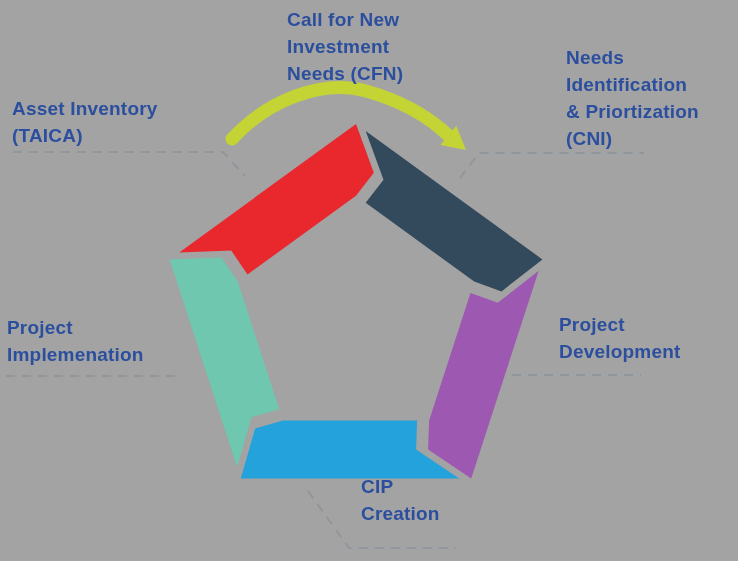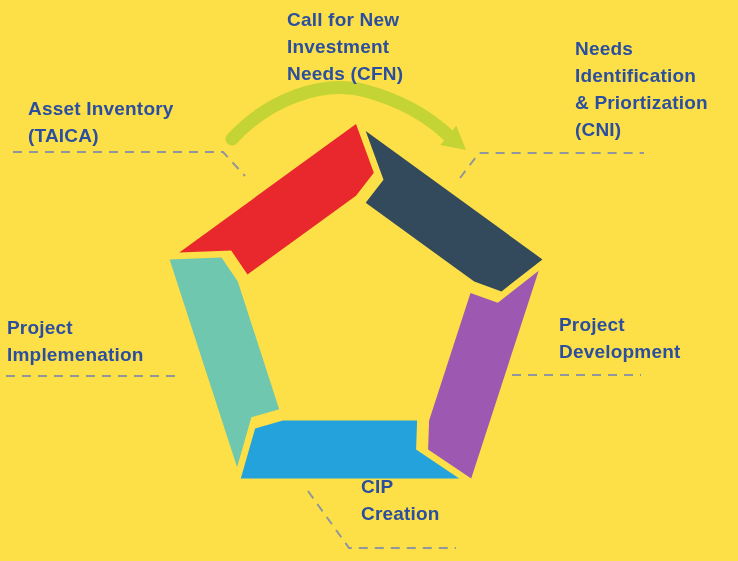--- a/index.html
+++ b/index.html
@@ -1,34 +1,34 @@
 <!DOCTYPE html>
 <html><head>
 <meta charset="utf-8">
 <style>
   html,body{margin:0;padding:0;background:#ffffff;}
   .stage{
     position:relative;
     width:738px;height:561px;
-    background:#fde047;
+    background:#a3a3a3;
     overflow:hidden;
     font-family:"Liberation Sans", sans-serif;
   }
   .stage svg{position:absolute;left:0;top:0;}
   .lbl{
     position:absolute;
     font-weight:bold;
     font-size:19px;
     line-height:27px;
     letter-spacing:.2px;
     white-space:pre-line;
     color:#2b4f9e;
   }
   .lbl-cfn{left:287px;top:6px;}
-  .lbl-cni{left:566px;top:35px;margin-left:9px;}
+  .lbl-cni{left:566px;top:44px;}
   .lbl-asset{left:12px;top:95px;}
   .lbl-dev{left:559px;top:311px;}
   .lbl-impl{left:7px;top:314px;}
   .lbl-cip{left:361px;top:473px;}
 </style>
 </head>
 <body>
 
 <div class="stage">
 
@@ -52,21 +52,21 @@
     <path d="M 308 491 L 349 548 H 456" fill="none" stroke-width="2" stroke-dasharray="9 7" stroke="#8f969c"></path>
   </svg>
 
   <div class="lbl lbl-cfn" style="color: rgb(43, 79, 158);">Call for New
 Investment
 Needs (CFN)</div>
   <div class="lbl lbl-cni" style="color: rgb(43, 79, 158);">Needs
 Identification
 &amp; Priortization
 (CNI)</div>
-  <div class="lbl lbl-asset" style="color: rgb(43, 79, 158); margin-left: 16px;">Asset Inventory
+  <div class="lbl lbl-asset" style="color: rgb(43, 79, 158);">Asset Inventory
 (TAICA)</div>
   <div class="lbl lbl-dev" style="color: rgb(43, 79, 158);">Project
 Development</div>
   <div class="lbl lbl-impl" style="color: rgb(43, 79, 158);">Project
 Implemenation</div>
   <div class="lbl lbl-cip" style="color: rgb(43, 79, 158);">CIP
 Creation</div>
 </div>
 
 </body></html>

